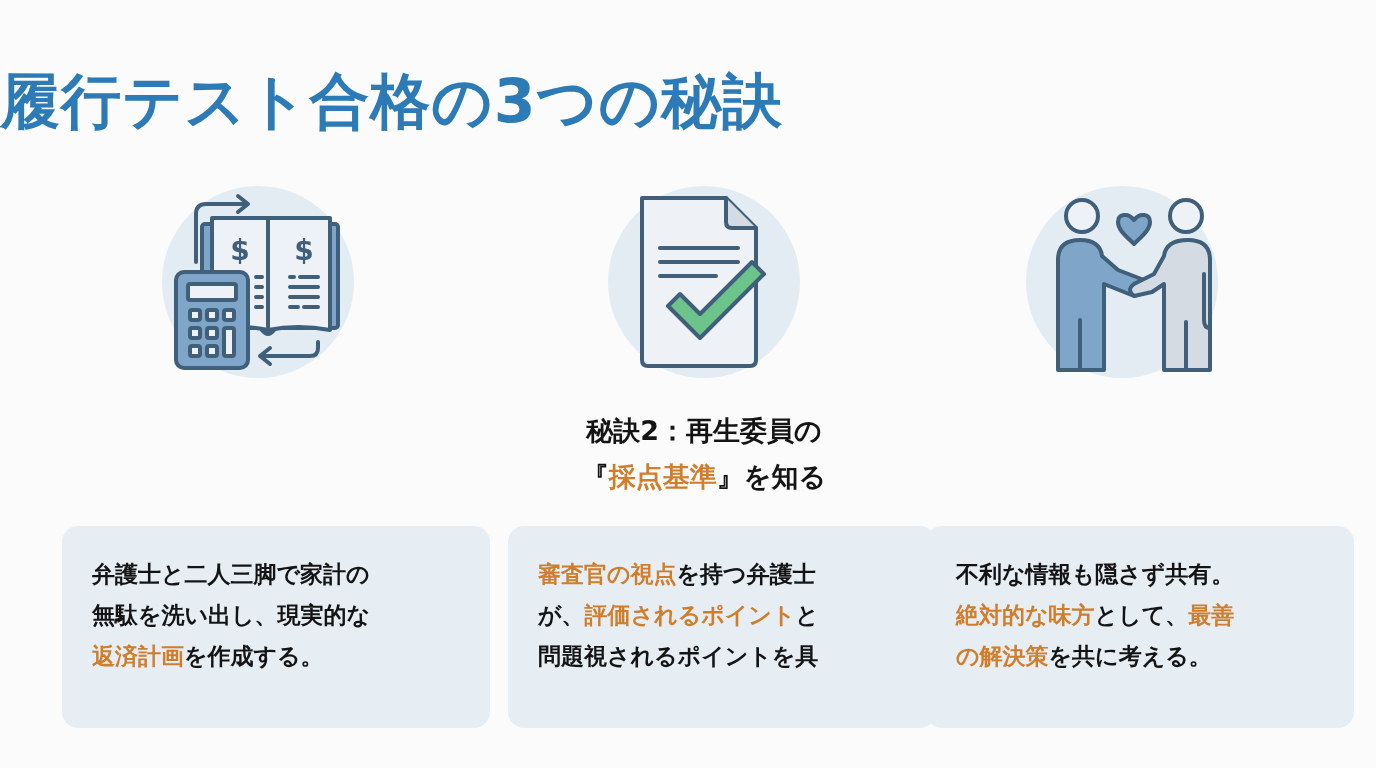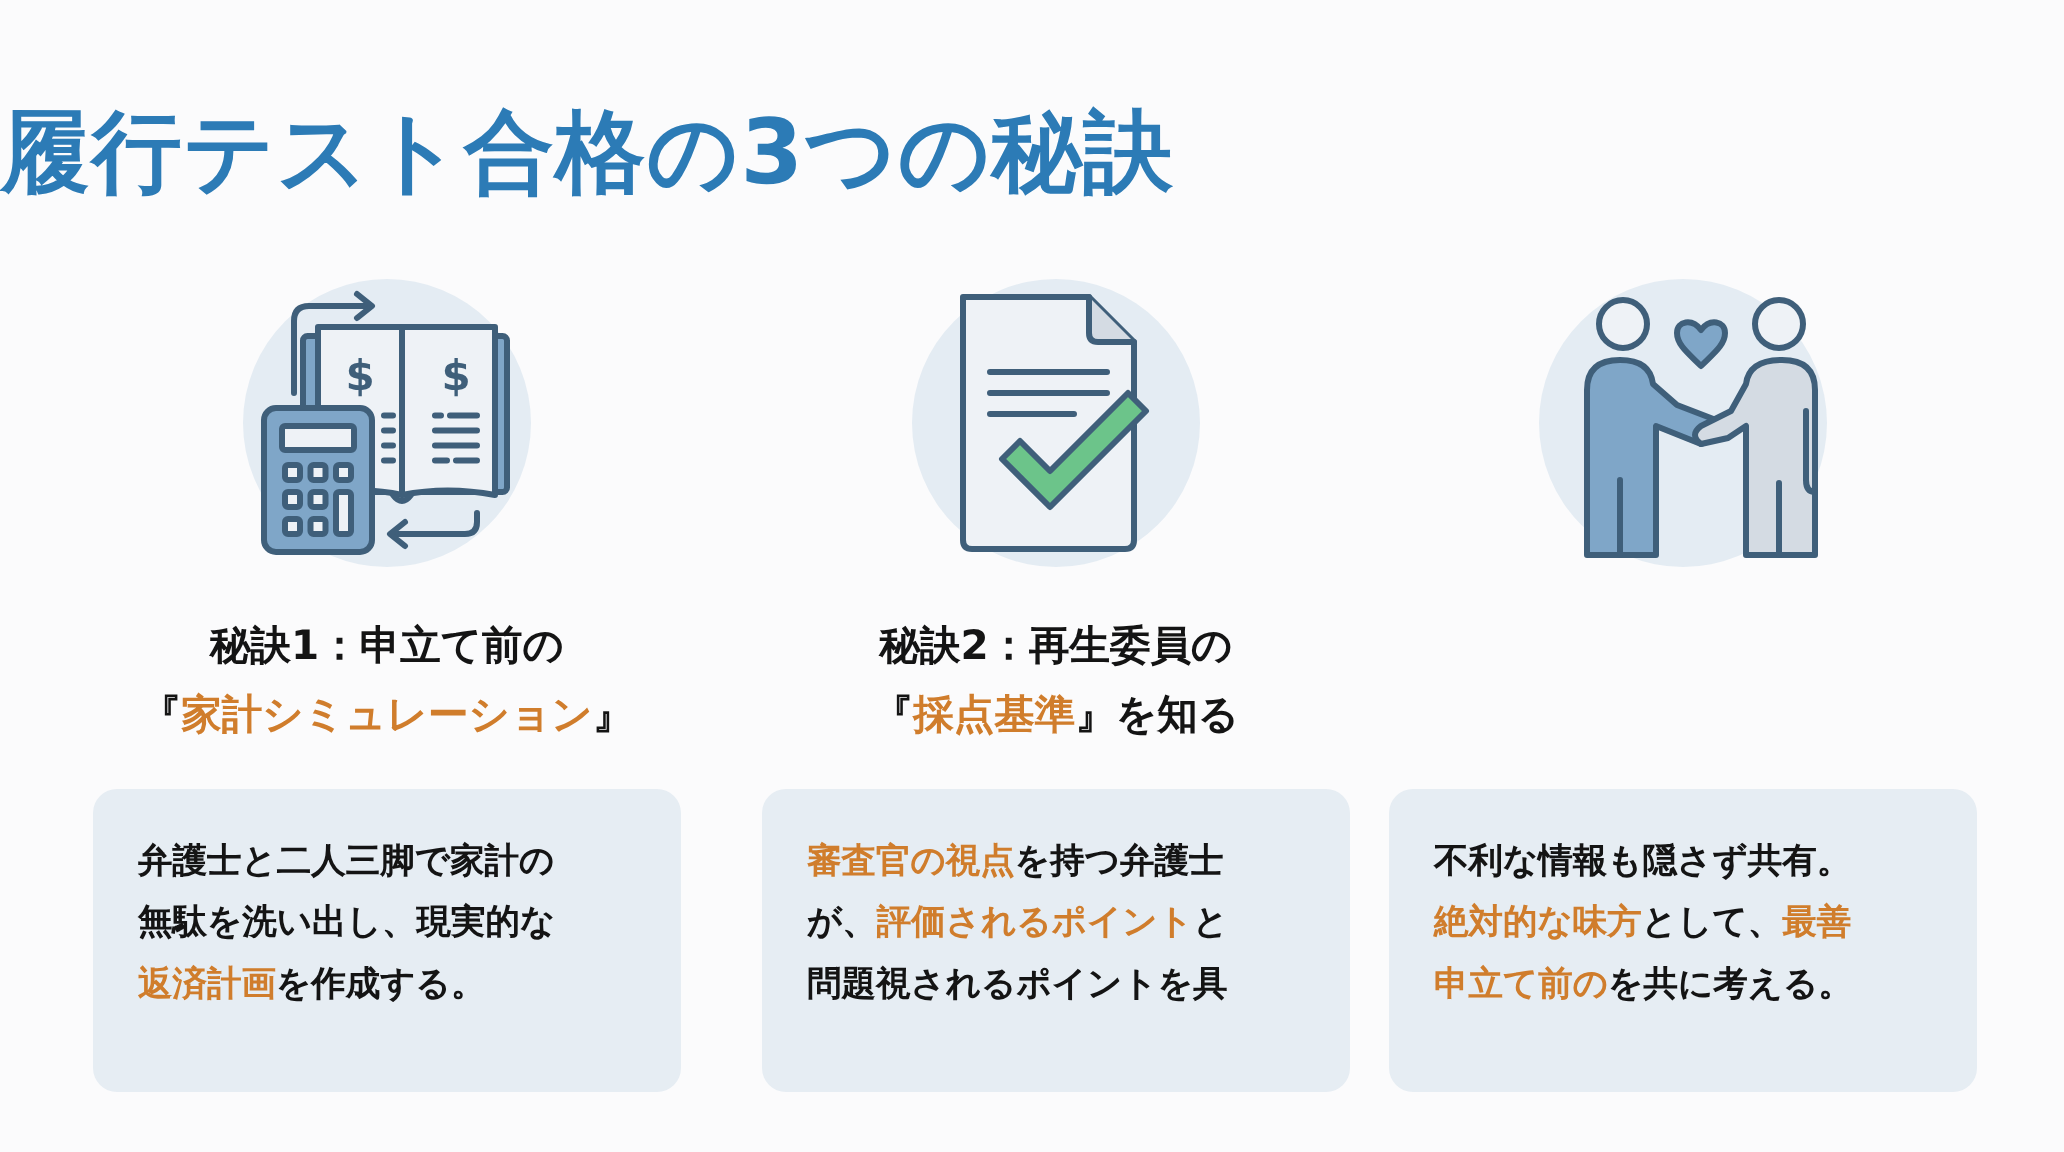--- a/index.html
+++ b/index.html
@@ -49,21 +49,21 @@
       font-size: 27px;
       font-weight: bold;
       line-height: 46px;
       color: #141414;
     }
     .orange { color: #d07d2c; }
     .card {
       position: absolute;
       top: 346px;
       left: 0;
-      width: 392px;
+      width: 428px;
       height: 202px;
       background: #e6edf3;
       border-radius: 16px;
       padding: 28px 28px 0 30px;
       font-size: 23px;
       font-weight: bold;
       line-height: 41px;
       color: #141414;
     }
   </style>
@@ -102,24 +102,20 @@
       <rect x="32" y="148" width="10" height="10" rx="2" fill="#eef2f6"></rect>
       <rect x="49" y="148" width="10" height="10" rx="2" fill="#eef2f6"></rect>
       <rect x="66" y="148" width="10" height="28" rx="2" fill="#eef2f6"></rect>
       <rect x="32" y="166" width="10" height="10" rx="2" fill="#eef2f6"></rect>
       <rect x="49" y="166" width="10" height="10" rx="2" fill="#eef2f6"></rect>
 
       <path d="M160 162 V168 Q160 176 152 176 H104"></path>
       <path d="M112 168 L102 176 L112 184"></path>
     </svg>
   </div>
-  <h2 class="heading">
-    <div>秘訣1：申立て前の</div>
-    <div><span>『</span><span class="orange">家計シミュレーション</span><span>』</span></div>
-  </h2>
   <div class="card">
     <div>弁護士と二人三脚で家計の</div>
     <div>無駄を洗い出し、現実的な</div>
     <div><span class="orange">返済計画</span><span>を作成する。</span></div>
   </div>
 </section>
 
 <section class="col c2">
   <div class="icon-wrap">
     <div class="circle"></div>
@@ -155,15 +151,15 @@
       <path d="M164 190 V142 M182 94 V140 Q182 148 188 148"></path>
 
       <path d="M112 64 C104 56 96 50 96 42 C96 34 106 32 112 40 C118 32 128 34 128 42 C128 50 120 56 112 64 Z" fill="#7fa6c8"></path>
     </svg>
   </div>
   <h2 class="heading">
   </h2>
   <div class="card">
     <div>不利な情報も隠さず共有。</div>
     <div><span class="orange">絶対的な味方</span><span>として、</span><span class="orange">最善</span></div>
-    <div><span class="orange">申立て前の</span><span>を共に考える。</span></div>
+    <div><span class="orange">の解決策</span><span>を共に考える。</span></div>
   </div>
 </section>
 
 </body></html>

